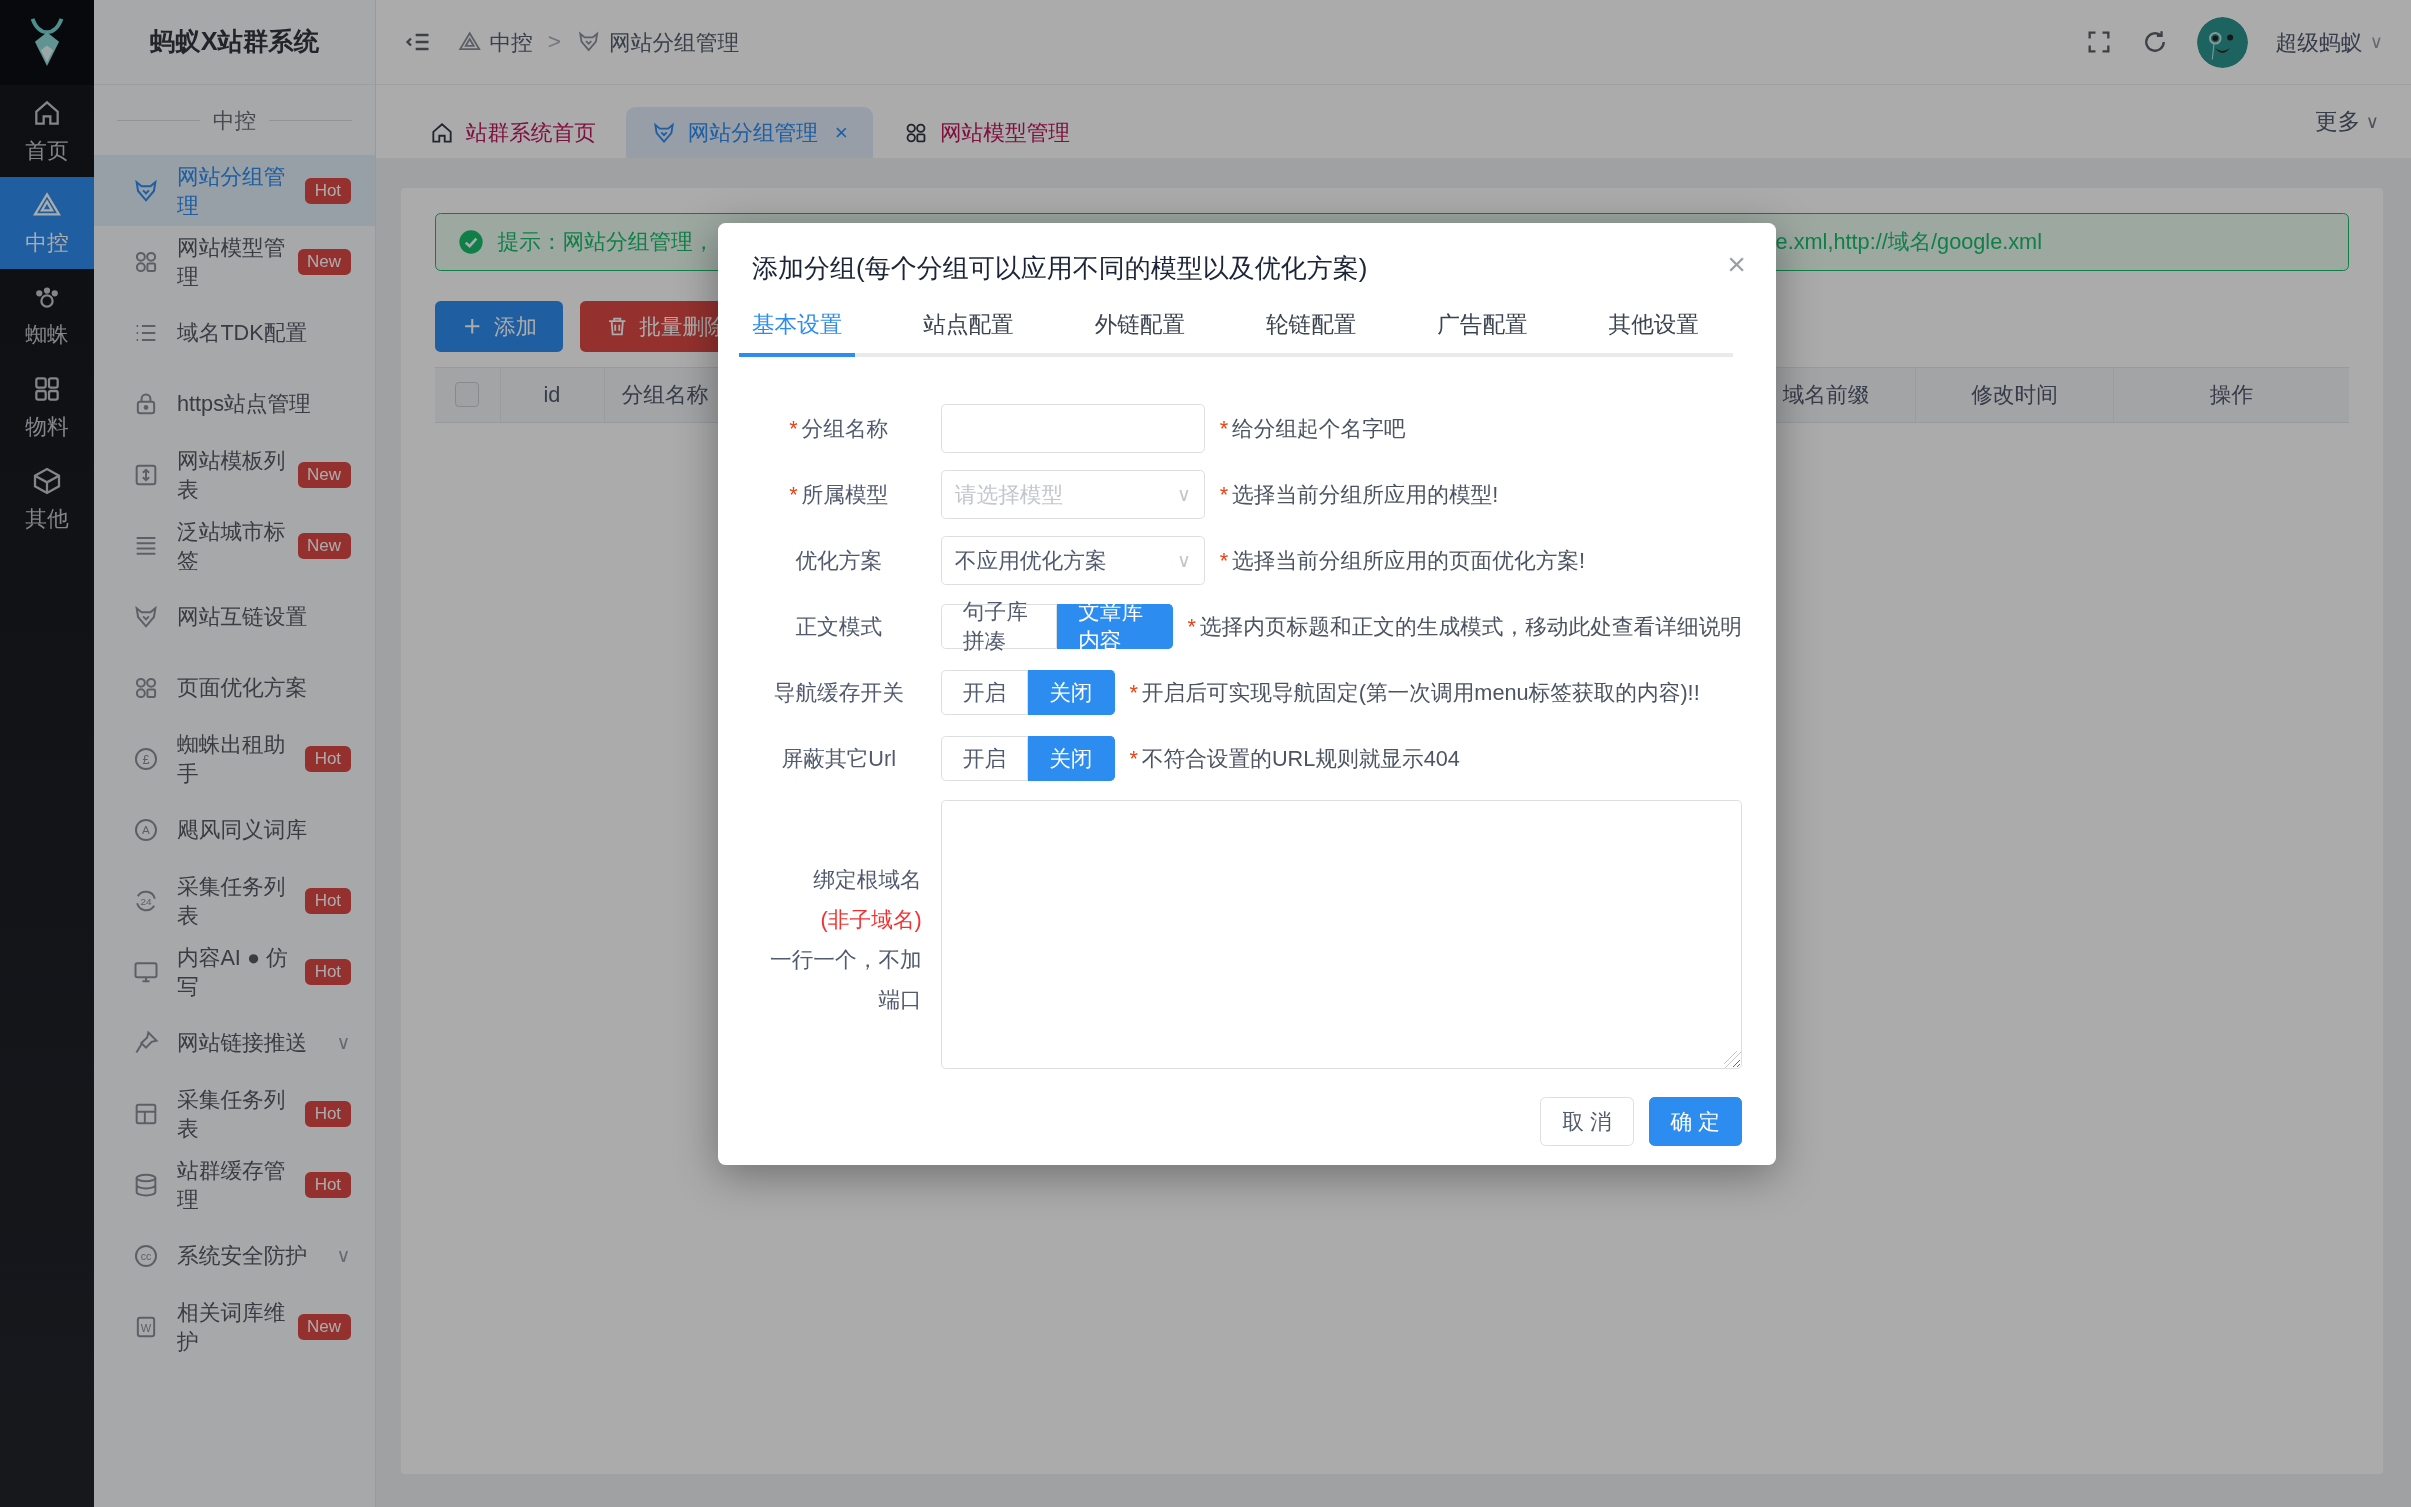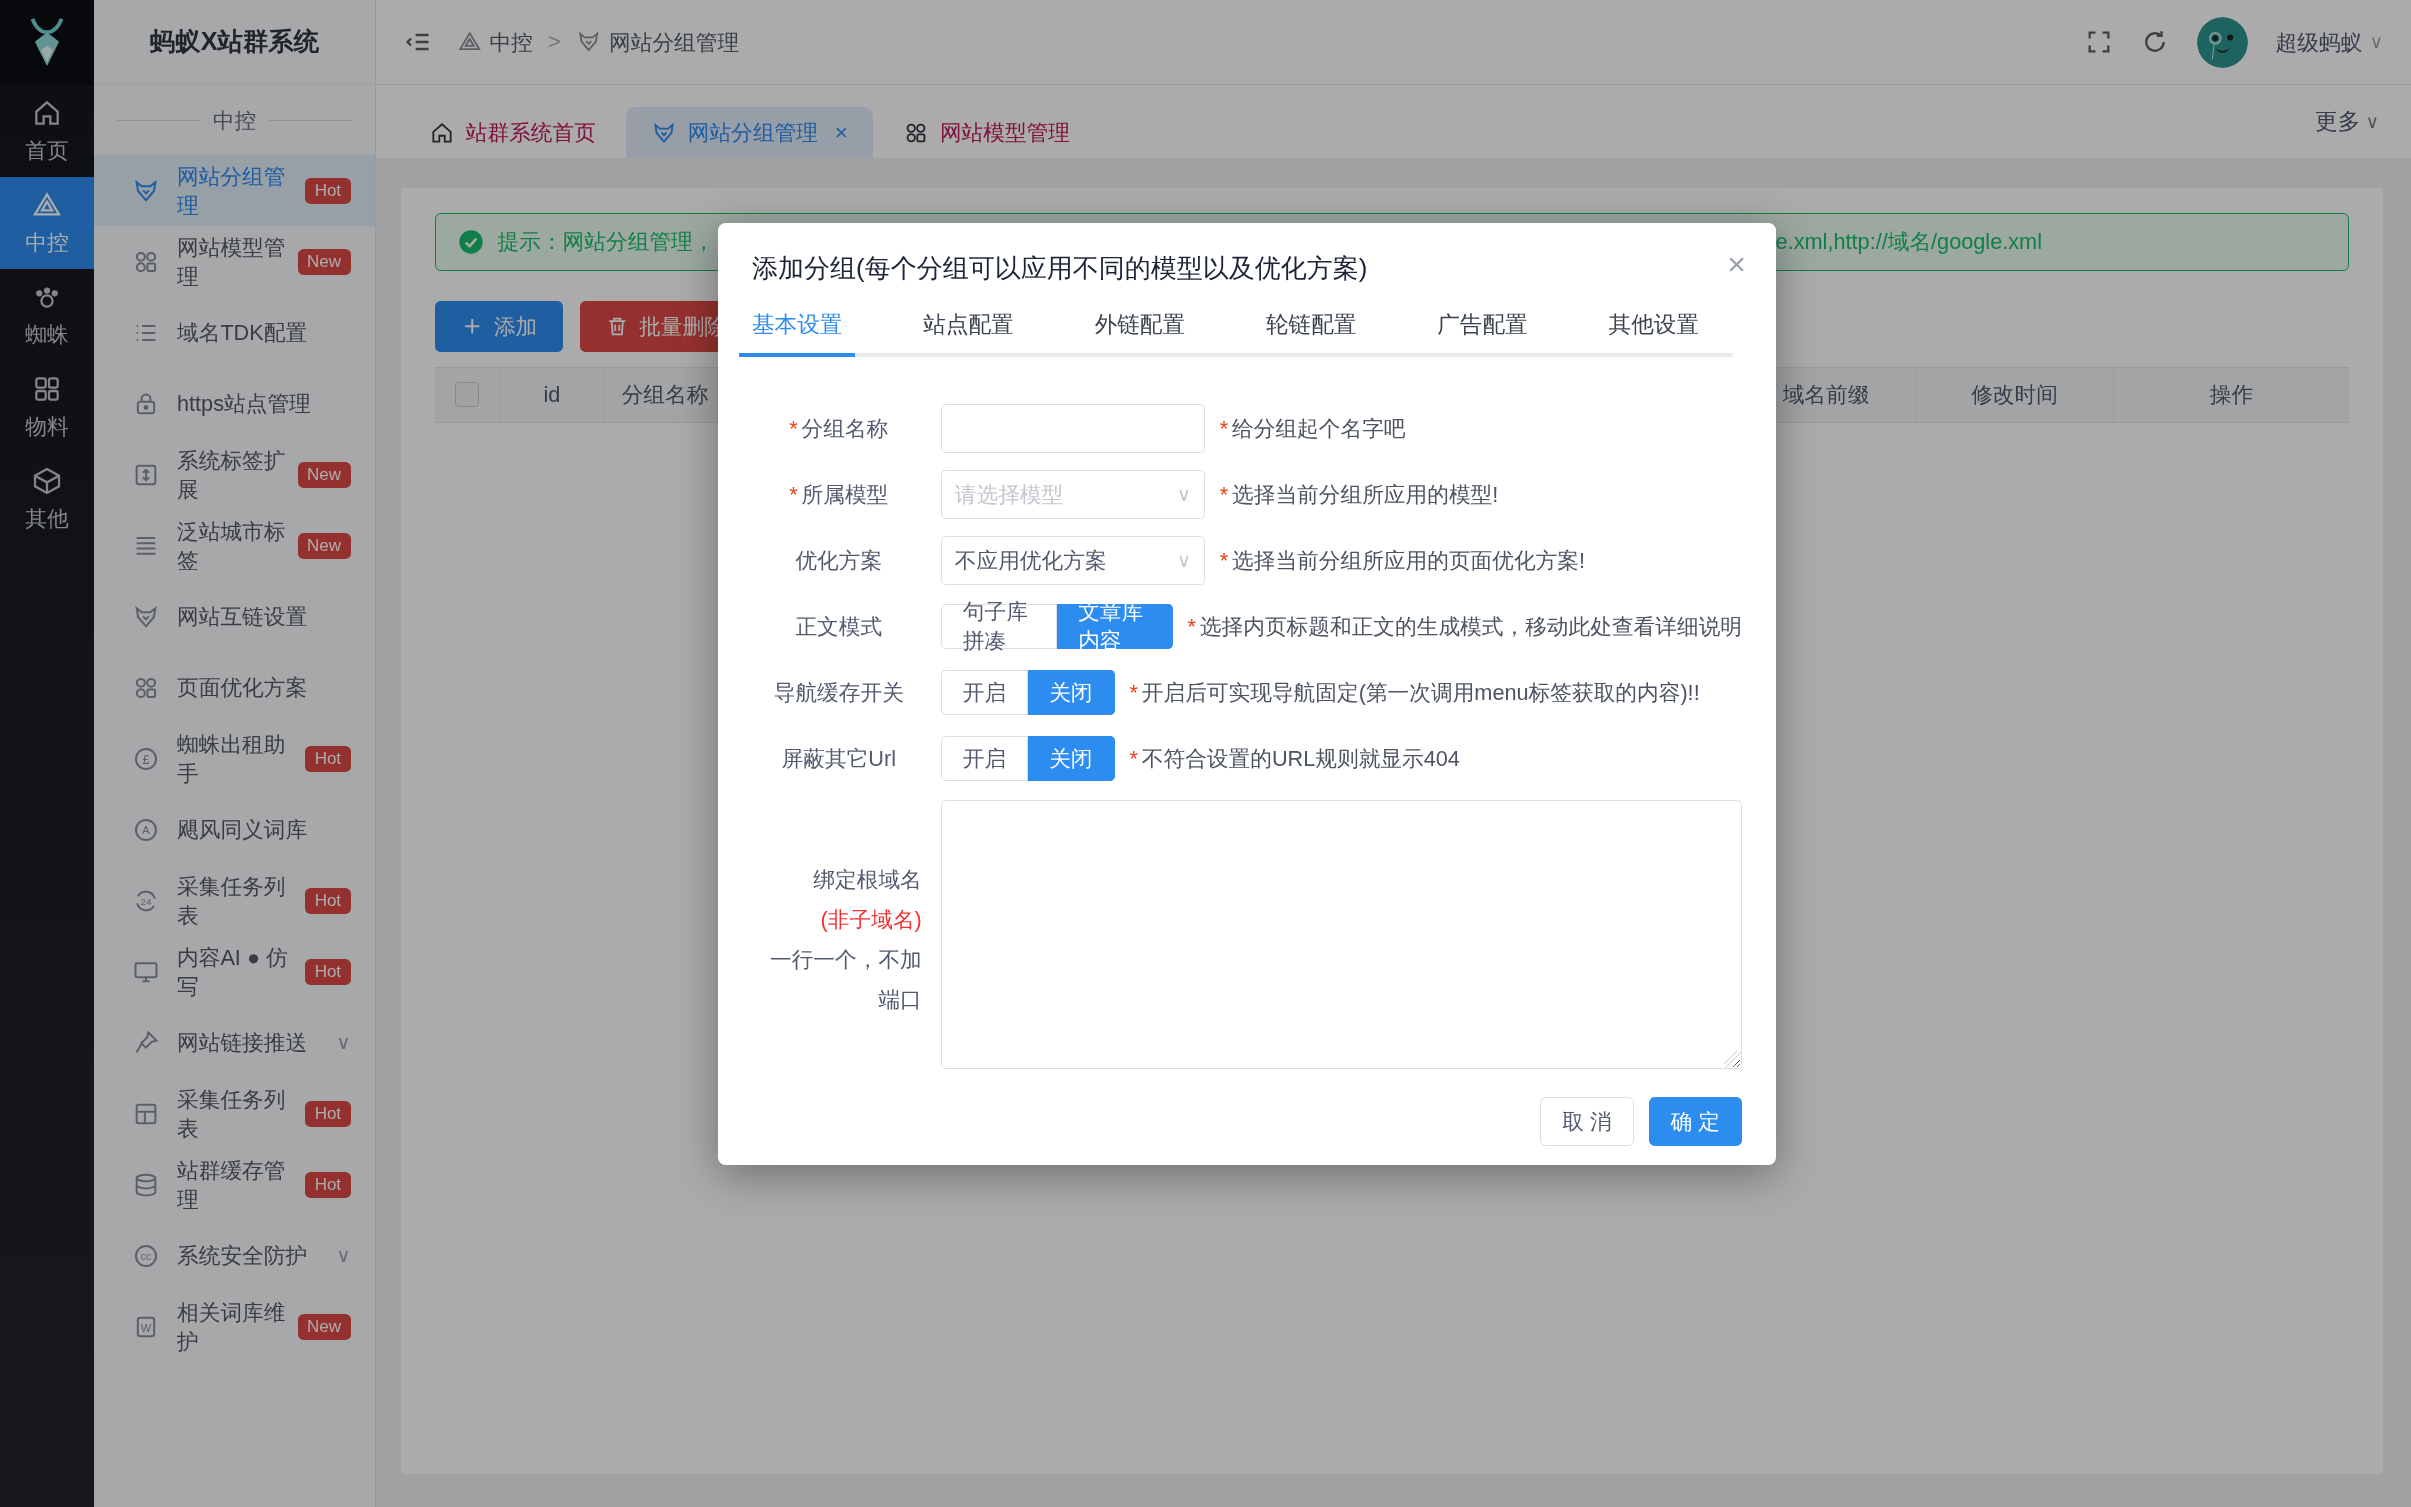--- a/index.html
+++ b/index.html
@@ -220,21 +220,21 @@
               <path d="M8.2 10 V7.6 a3.8 3.8 0 0 1 7.6 0 V10"></path>
               <circle cx="12" cy="15" r="1.2" fill="currentColor"></circle>
             </svg></span>
           <span>https站点管理</span>
         </div>
         <div class="side-item">
           <span class="sic"><svg viewBox="0 0 24 24" fill="none" stroke="currentColor" stroke-width="1.7">
               <rect x="4" y="4" width="16" height="16" rx="2"></rect>
               <path d="M12 7.5 V16.5 M9.3 10 L12 7.5 L14.7 10 M9.3 14 L12 16.5 L14.7 14"></path>
             </svg></span>
-          <span>系统标签扩展</span>
+          <span>网站模板列表</span>
           <span class="badge">New</span>
         </div>
         <div class="side-item">
           <span class="sic"><svg viewBox="0 0 24 24" fill="none" stroke="currentColor" stroke-width="1.7">
               <path d="M4 5.2 H20 M4 9.7 H20 M4 14.2 H20 M4 18.7 H20"></path>
             </svg></span>
           <span>泛站城市标签</span>
           <span class="badge">New</span>
         </div>
         <div class="side-item">

